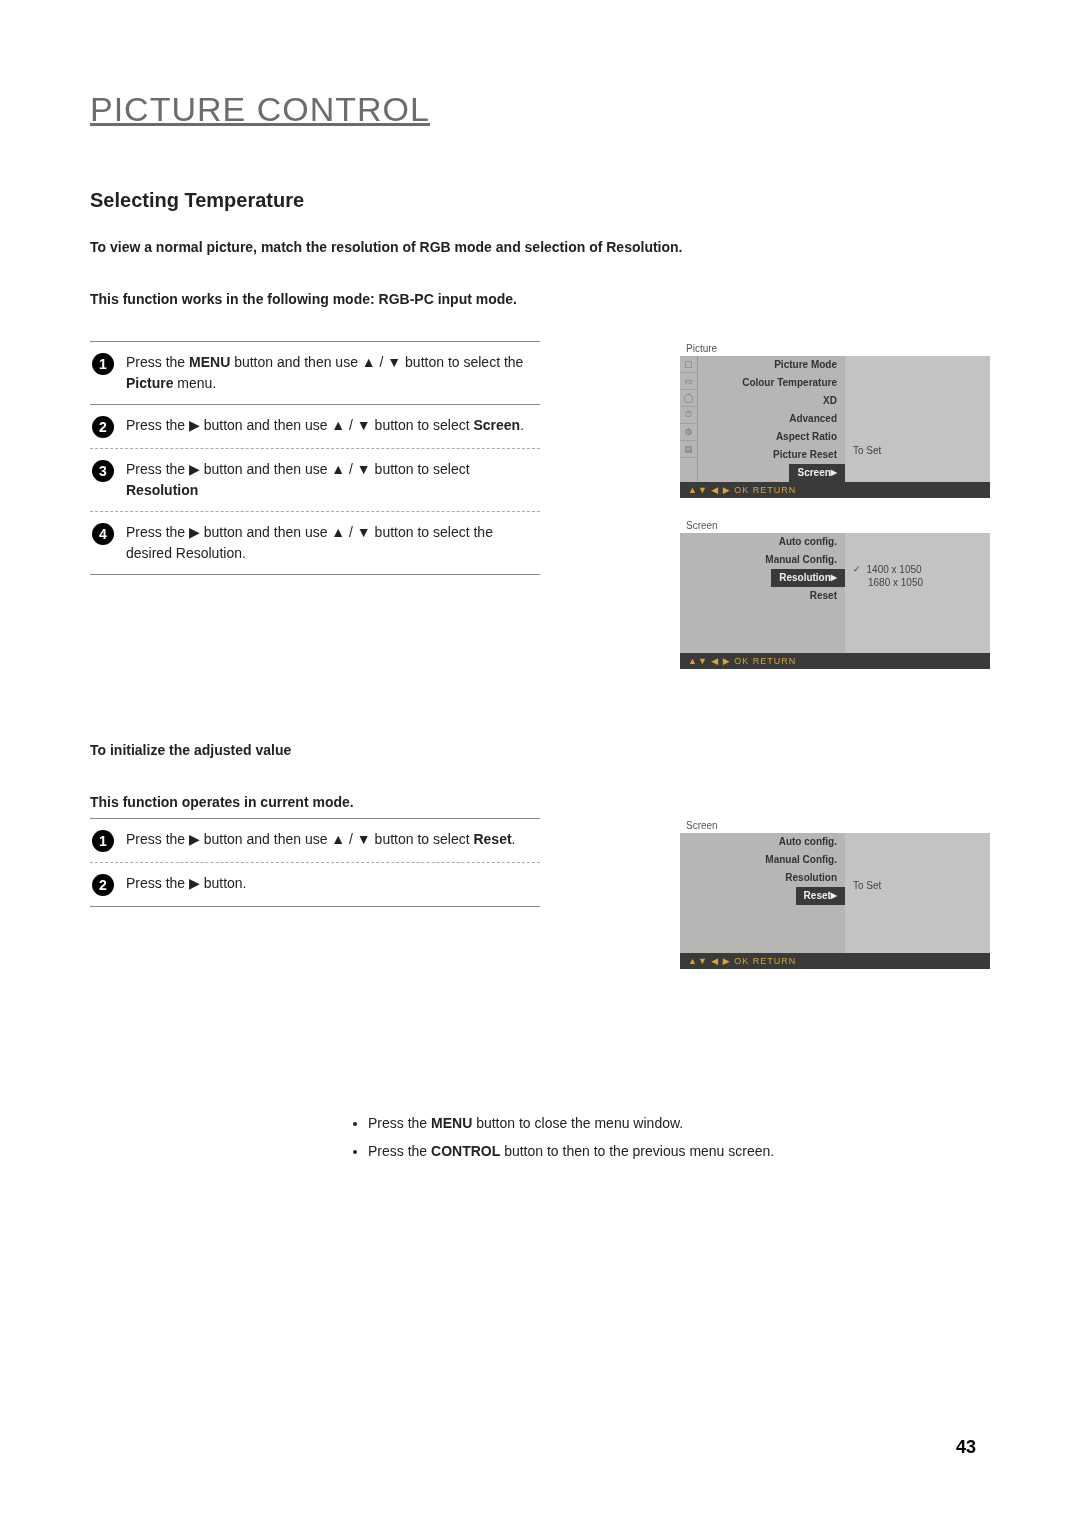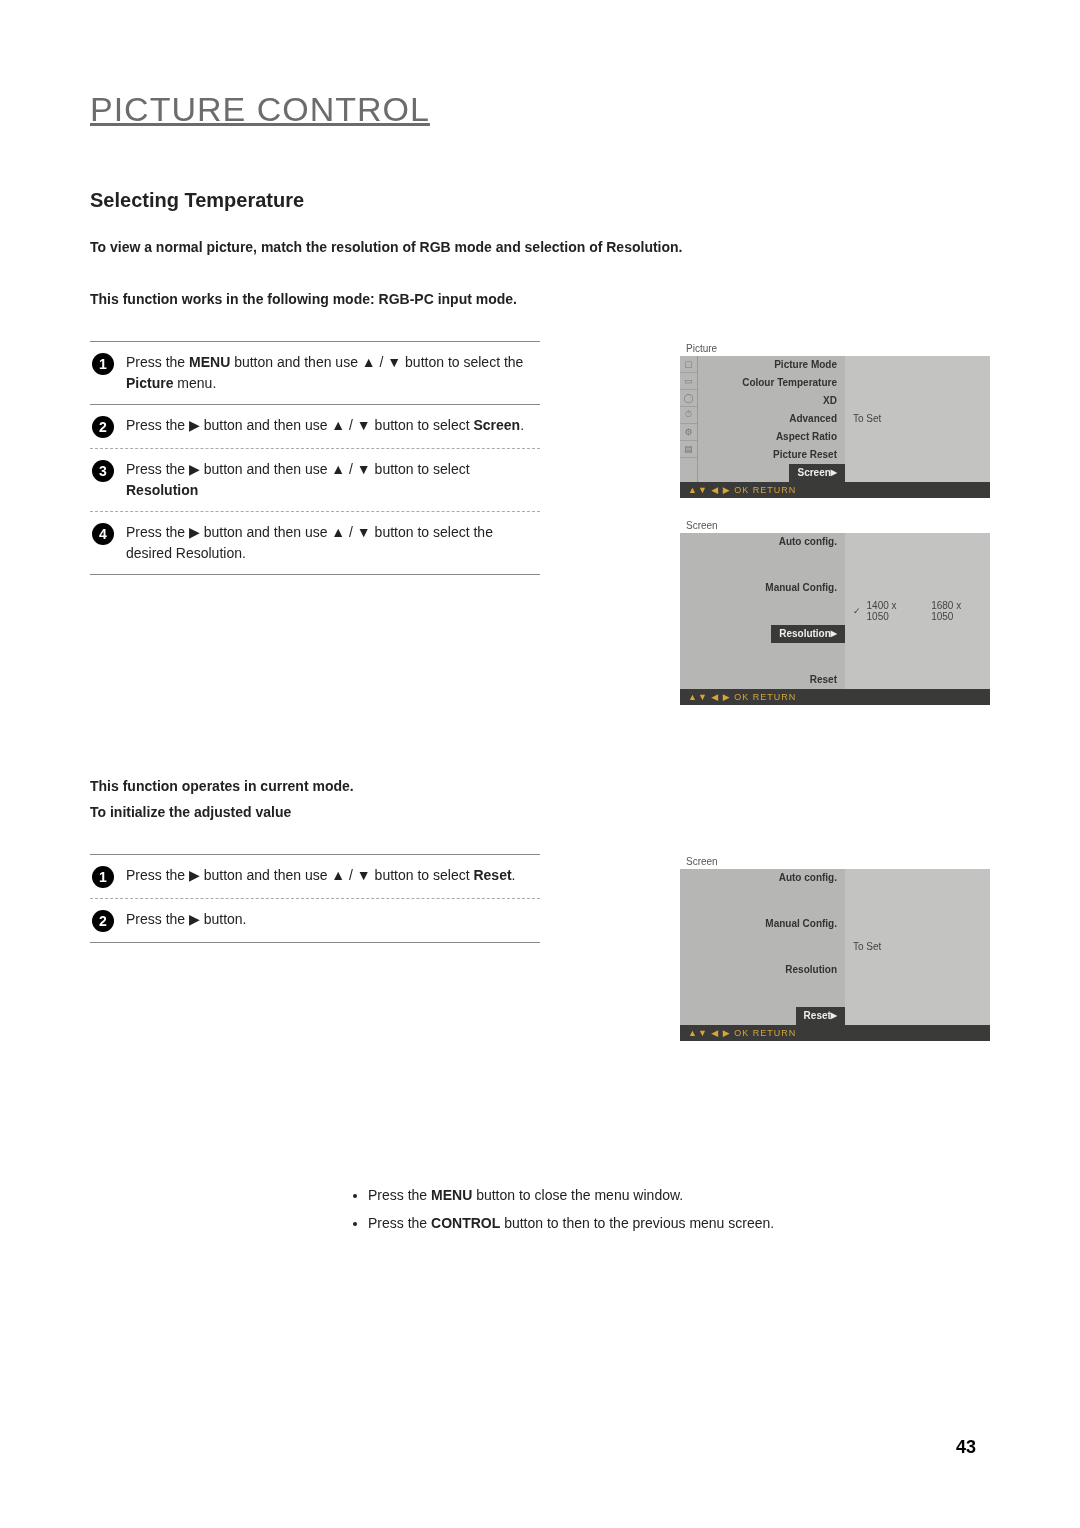--- a/index.html
+++ b/index.html
@@ -81,21 +81,21 @@
     padding: 2px 6px;
     color: #555;
     font-size: 10px;
   }
   .osd-body {
     display: flex;
     background: #b6b6b4;
     min-height: 110px;
   }
   .osd-body.tall { min-height: 120px; }
-  .osd-body.no-icons .osd-list { width: 165px; gap: 28px; }
+  .osd-body.no-icons .osd-list { width: 165px; }
   .osd-icons {
     width: 18px;
     background: #b6b6b4;
     display: flex;
     flex-direction: column;
     border-right: 1px solid #999;
   }
   .osd-icon {
     height: 17px;
     border-bottom: 1px solid #a0a09e;
@@ -123,21 +123,21 @@
     color: #eee;
   }
   .osd-item .chev { font-size:8px; }
   .osd-right {
     flex: 1;
     background: #c3c3c1;
     padding: 2px 8px;
     font-size: 10px;
     color: #444;
     display:flex;
-    flex-direction:row;
+    flex-direction:column;
   }
   .osd-right .val { padding: 1px 0; display:flex; gap:6px; align-items:center;}
   .osd-right .val.sel::before { content:"✓"; font-size:9px; }
   .osd-right .val.nosel::before { content:""; display:inline-block; width:9px; }
   .osd-footer {
     background: #3a3a38;
     color: #d8a33a;
     font-size: 9px;
     padding: 3px 8px;
     letter-spacing: 1px;
@@ -252,22 +252,22 @@
           <div class="val sel">1400 x 1050</div>
           <div class="val nosel">1680 x 1050</div>
         </div>
       </div>
       <div class="osd-footer">▲▼  ◀ ▶  OK  RETURN</div>
     </div>
   </div>
 </div>
 
 <div class="section2">
+  <p class="intro">To initialize the adjusted value</p>
   <p class="intro" style="margin-bottom:4px">This function operates in current mode.</p>
-  <p class="intro">To initialize the adjusted value</p>
 
   <div class="content-row">
     <div class="steps-col">
       <div class="step-block">
         <div class="step">
           <div class="step-badge">1</div>
           <div class="step-text">
             <span>Press the ▶ button and then use ▲ / ▼  button to select </span><span class="bold">Reset</span><span>.</span>
           </div>
         </div>

